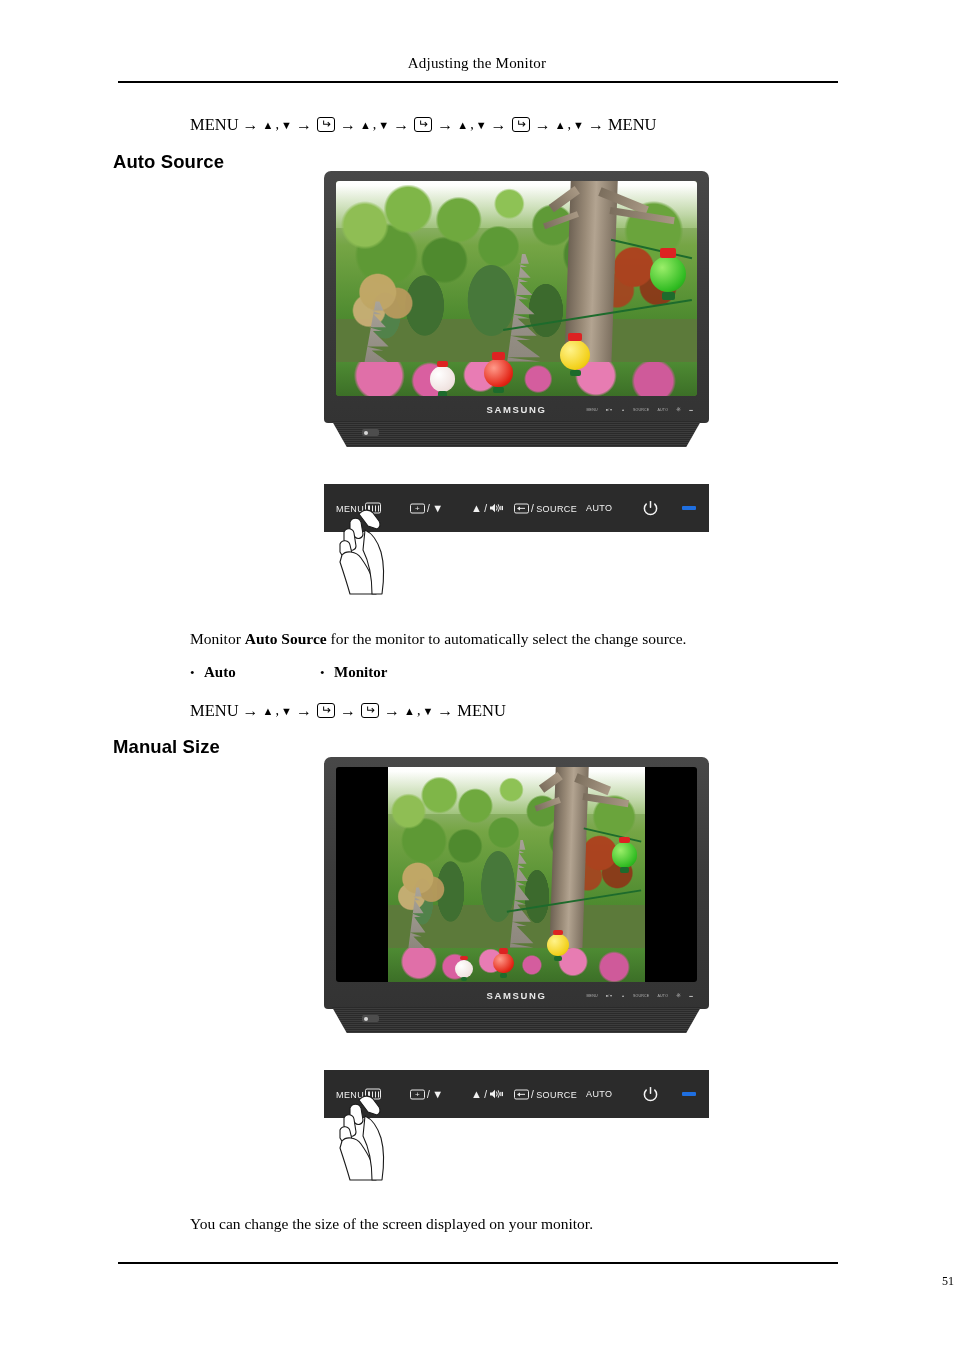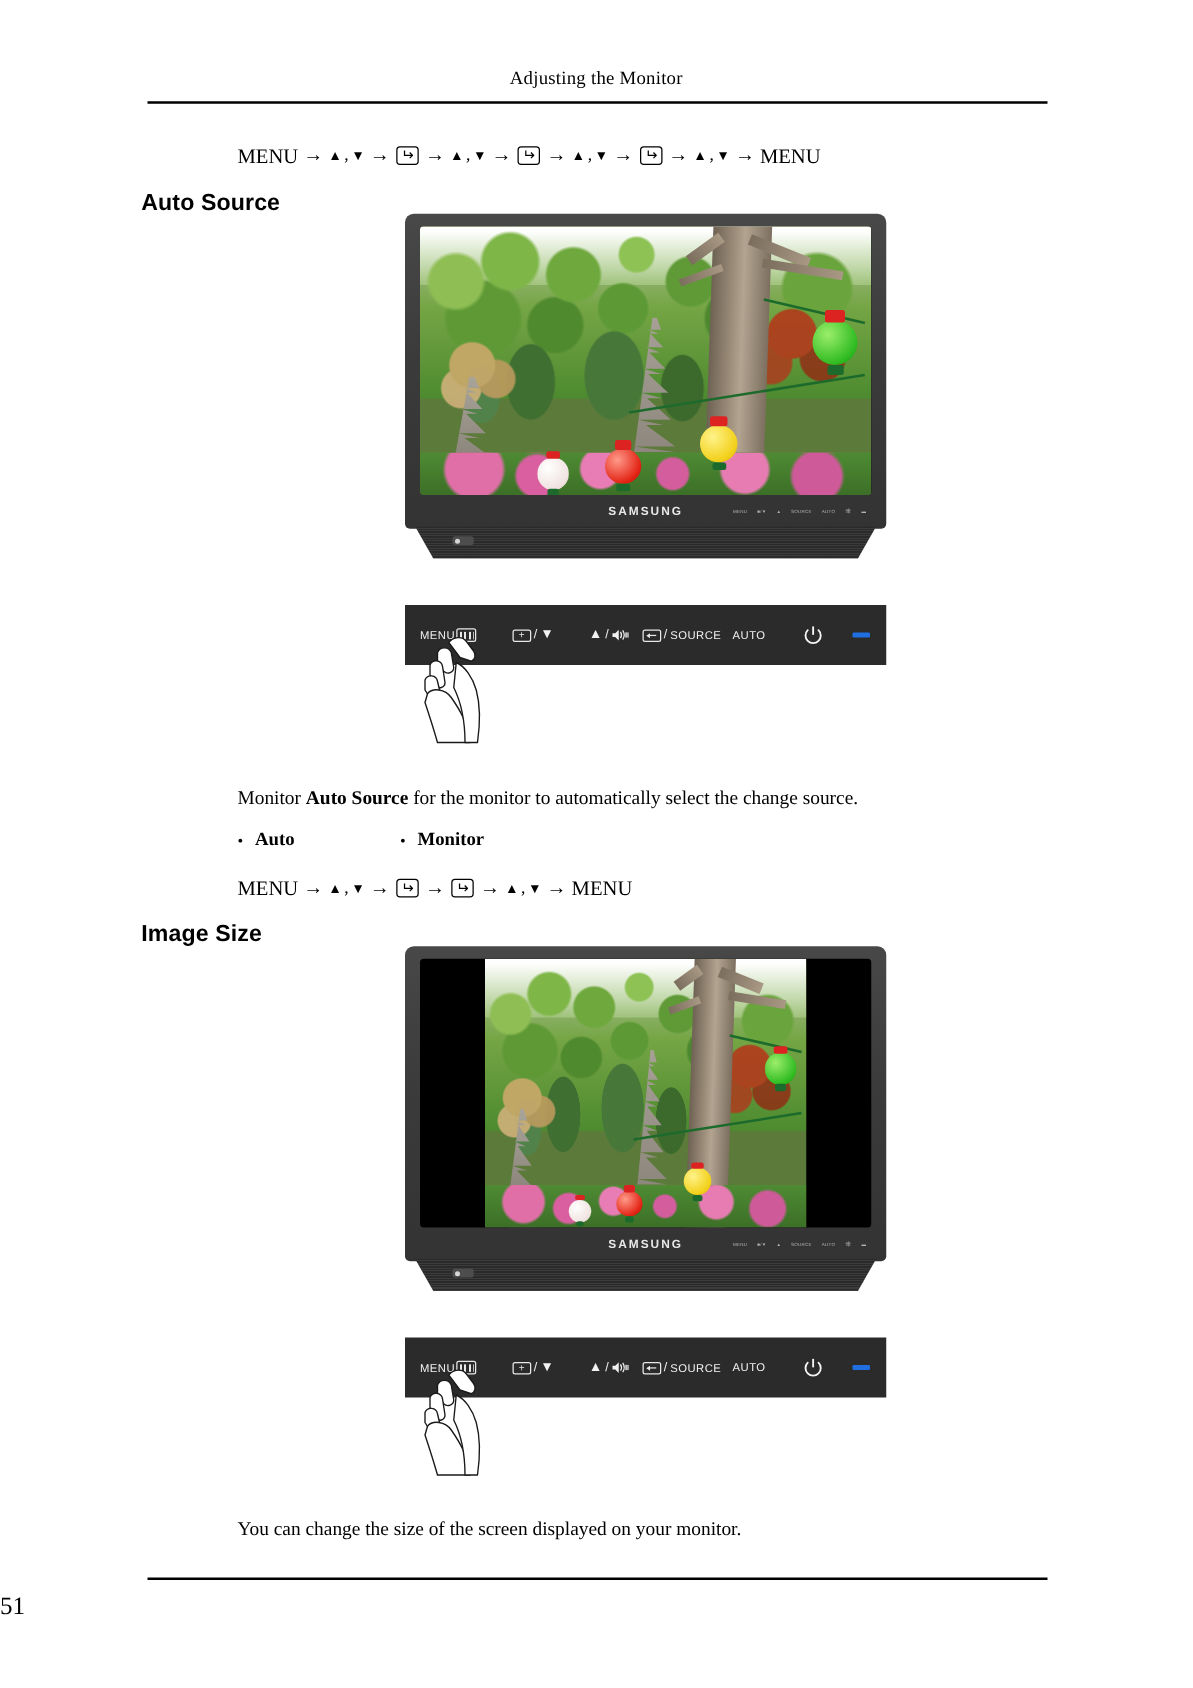--- a/index.html
+++ b/index.html
@@ -33,22 +33,22 @@
   }
   .rule-bottom {
     position: absolute;
     left: 118px; top: 1262px;
     width: 720px; height: 2px;
     background: #000;
   }
   .page-number {
     position: absolute;
     left: 0; right: 0; top: 1274px;
-    text-align: left;
-    font-size: 20px;
+    text-align: right;
+    font-size: 12px;
     font-family: "Liberation Serif", serif;
   }
 
   
   .navpath {
     position: absolute;
     left: 190px;
     font-family: "Liberation Serif", serif;
     font-size: 16.5px;
     white-space: nowrap;
@@ -557,21 +557,21 @@
   <span class="arrow">→</span>
   <span class="enterkey"></span>
   <span class="arrow">→</span>
   <span class="enterkey"></span>
   <span class="arrow">→</span>
   <span class="ud">▲<span class="comma">,</span>▼</span>
   <span class="arrow">→</span>
   <span class="tok">MENU</span>
 </div>
 
-<div class="section-heading" id="heading-image-size">Image Size</div>
+<div class="section-heading" id="heading-image-size">Manual Size</div>
 
 <div class="monitor" id="monitor-image-size">
   <div class="monitor-body">
     <div class="screen-frame">
       <div class="pic narrow">
         <div class="sky"></div>
         <div class="canopy"></div>
         <div class="conifers"></div>
         <div class="maple"></div>
         <div class="redshrub"></div>

